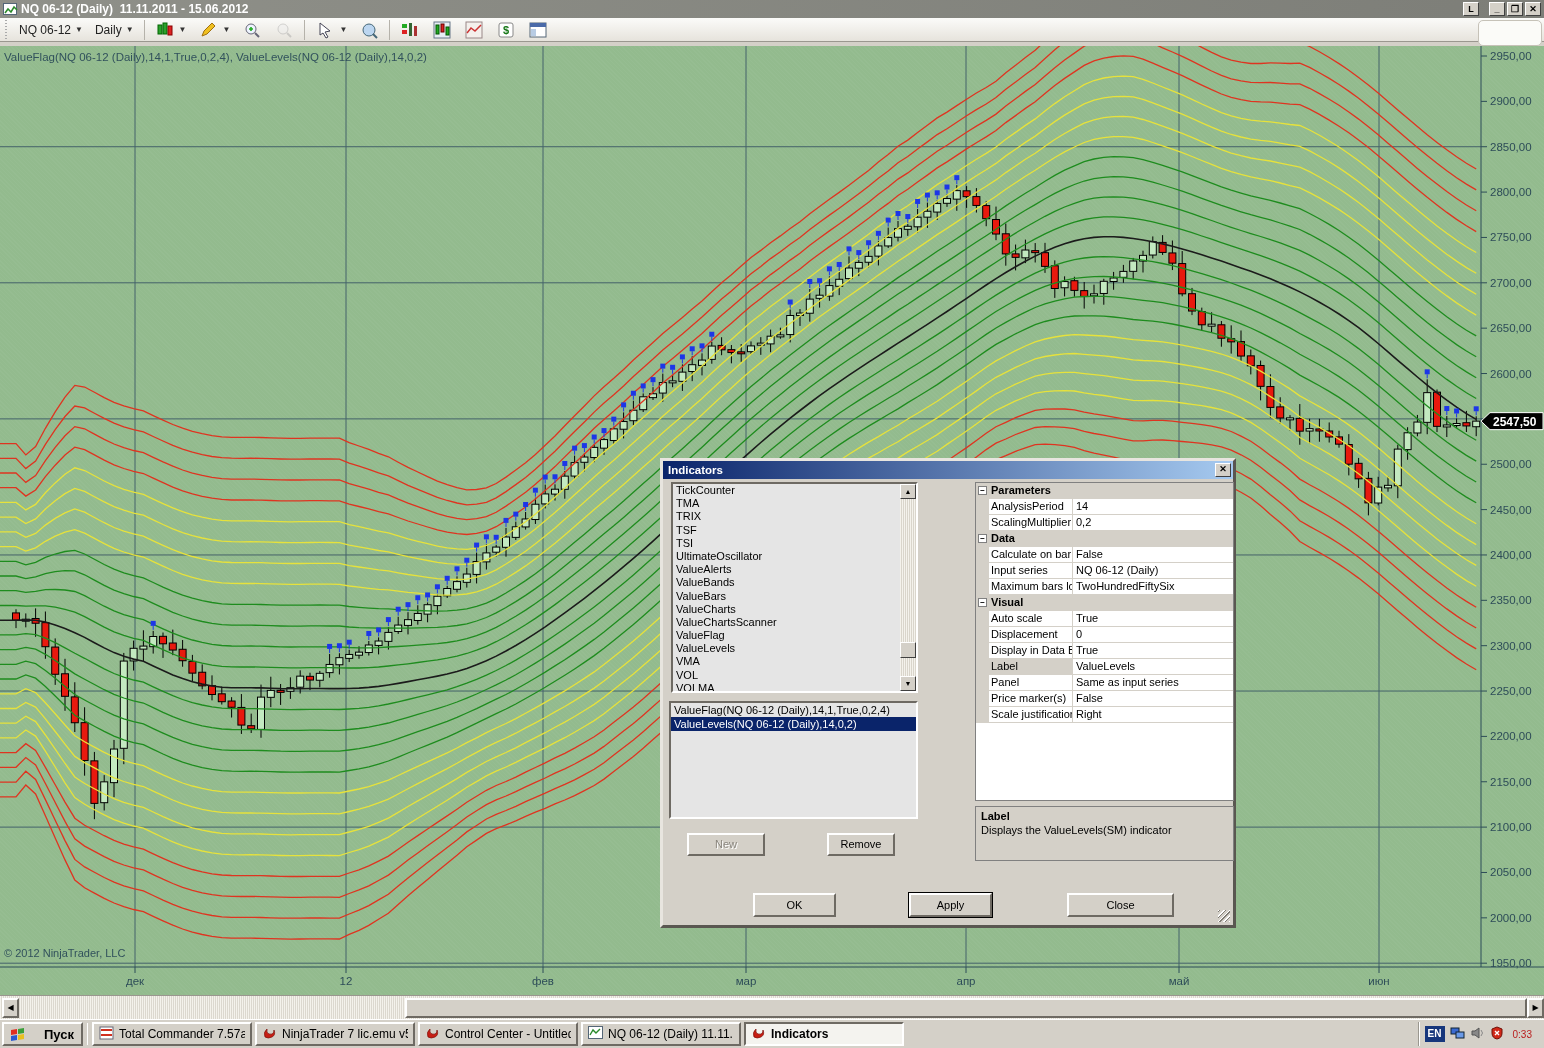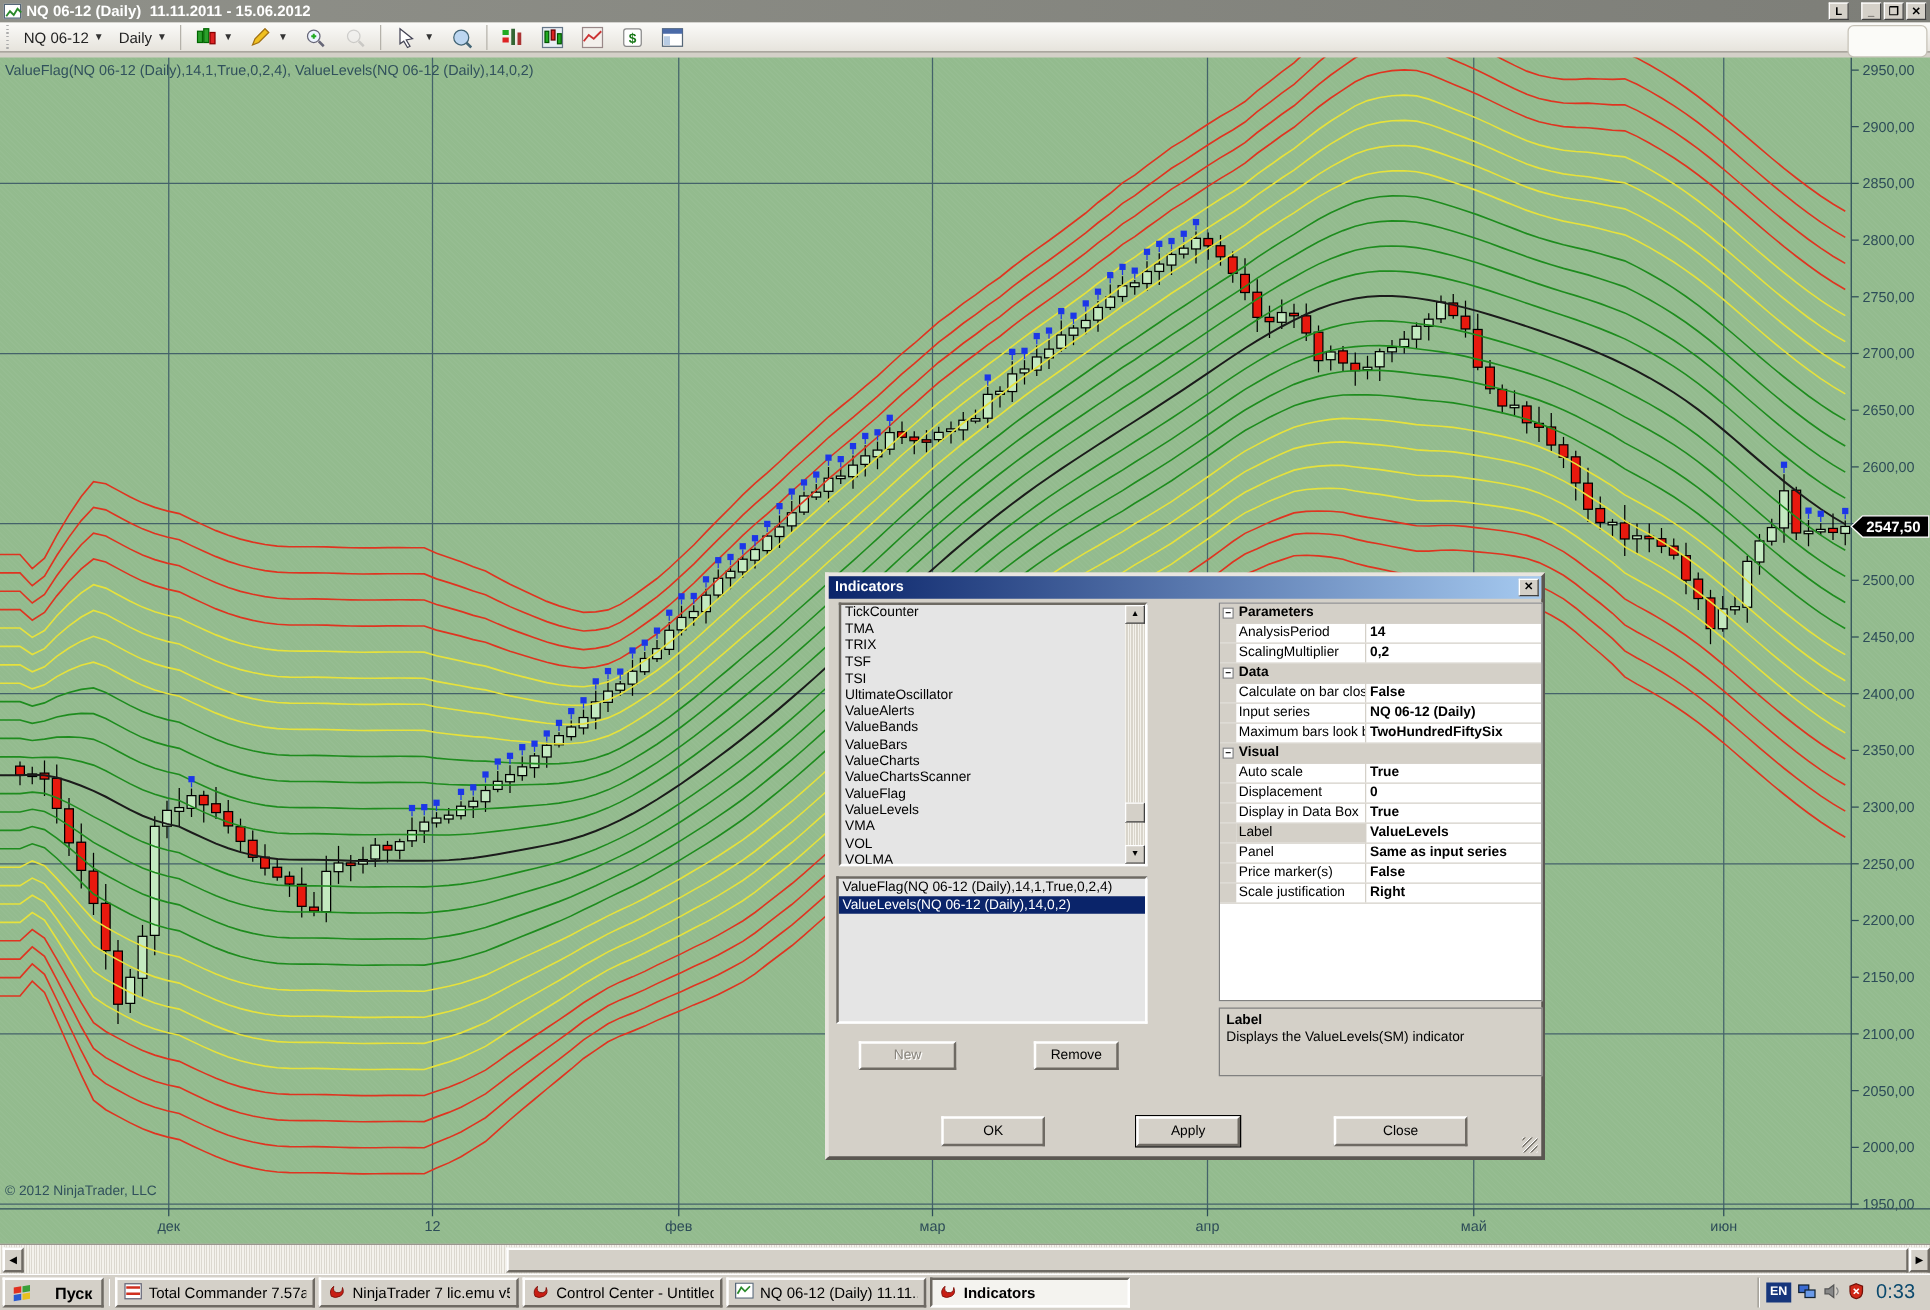--- a/index.html
+++ b/index.html
@@ -60,22 +60,22 @@
   .li.sel { background:#0a246a; color:#fff; }
   
   #list-scroll { position:absolute; right:0; top:0; width:16px; height:207px; background-image:repeating-linear-gradient(90deg,#f4f2ec 0 1px,#d9d5cb 1px 2px); }
   .sb-btn { position:absolute; left:0; width:16px; height:15px; background:#d4d0c8; border:1px solid; border-color:#fff #404040 #404040 #fff; font-size:7px; text-align:center; line-height:13px; color:#000; }
   #sb-thumb { position:absolute; left:0; top:158px; width:16px; height:16px; background:#d4d0c8; border:1px solid; border-color:#fff #404040 #404040 #fff; }
   
   #propgrid { position:absolute; left:312px; top:21px; width:259px; height:319px; background:#fff;
     border:1px solid #808080; overflow:hidden; }
   .prow { display:flex; height:16px; border-bottom:1px solid #d4d0c8; font-size:11px; align-items:stretch; }
   .prow .gut { width:13px; background:#d4d0c8; flex:none; position:relative; }
-  .prow .nm { width:104px; flex:none; padding:1px 2px; overflow:hidden; white-space:nowrap; border-right:1px solid #d4d0c8; }
-  .prow .vl { flex:1; padding:1px 3px; overflow:hidden; white-space:nowrap; font-weight:bold; }
+  .prow .nm { width:84px; flex:none; padding:1px 2px; overflow:hidden; white-space:nowrap; border-right:1px solid #d4d0c8; }
+  .prow .vl { flex:1; padding:1px 3px; overflow:hidden; white-space:nowrap; font-weight:normal; }
   .prow.group { background:#d4d0c8; font-weight:bold; }
   .prow.group .nm { border-right:none; width:auto; }
   .prow.selrow .nm { background:#d4d0c8; }
   .expander { position:absolute; left:2px; top:3px; width:9px; height:9px; background:#fff; border:1px solid #808080;
     font-size:8px; line-height:7px; text-align:center; color:#000; }
   #descbox { position:absolute; left:312px; top:345px; width:259px; height:55px; background:#d4d0c8;
     border:1px solid #808080; padding:3px 5px; font-size:11px; }
   #descbox .dt { font-weight:bold; margin-bottom:2px; }
   #grip { position:absolute; right:3px; bottom:3px; width:12px; height:12px;
     background-image:repeating-linear-gradient(135deg,#fff 0 1px,#807c74 1px 2px,transparent 2px 4px); }
@@ -92,21 +92,21 @@
   #start-btn { height:24px; display:flex; align-items:center; gap:20px; padding:0 7px; font-weight:bold; font-size:13px; }
   .tb2-sep { width:1px; height:22px; background:#9a978f; border-right:1px solid #fff; margin:0 4px; }
   .task-btn { height:24px; width:160px; display:flex; align-items:center; gap:5px; padding:0 5px; font-size:12px;
     background:#d4d0c8; border:2px solid; border-color:#fff #6e6a63 #6e6a63 #fff; overflow:hidden; white-space:nowrap; margin-right:3px; }
   .task-btn.active { background:#f4f3ef; border-color:#6e6a63 #fff #fff #6e6a63; font-weight:bold; }
   .task-btn .lbl { overflow:hidden; white-space:nowrap; }
   #tray { margin-left:auto; display:flex; align-items:center; gap:5px; height:24px; padding:0 6px;
     border-left:1px solid #9a978f; box-shadow:inset 1px 0 0 #fff; }
   #lang-ind { width:20px; height:16px; background:#16367c; color:#fff; font-size:10px; font-weight:bold;
     text-align:center; line-height:16px; }
-  #clock { font-size:16px; padding:0 4px; color:#0c4a6e; }
+  #clock { font-size:10px; padding:0 4px; color:#b91c1c; }
 
   .win-flag { display:inline-grid; grid-template-columns:6px 6px; grid-template-rows:5px 5px; gap:1px; transform:skewY(-8deg); }
   .win-flag i { display:block; }
 </style>
 </head>
 <body>
 
 <div id="screen">
 
   <div id="titlebar">

